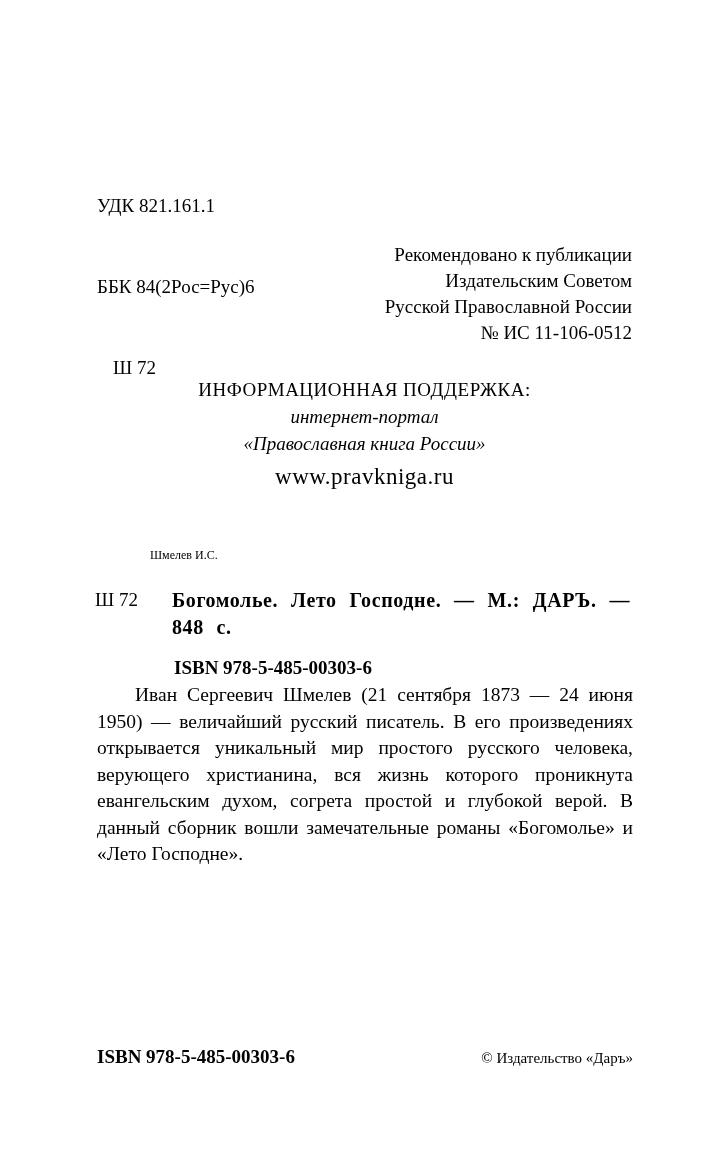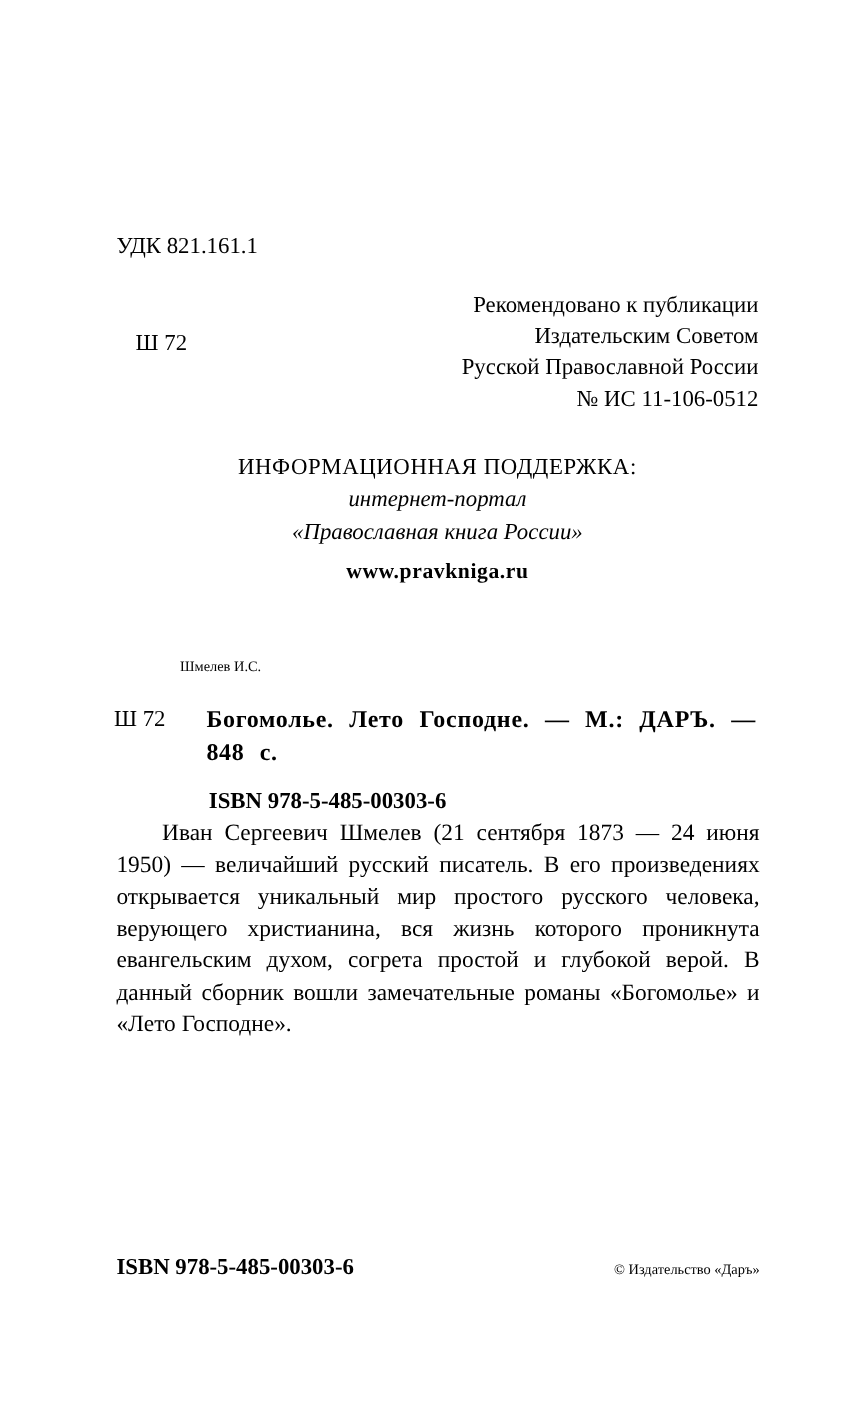--- a/index.html
+++ b/index.html
@@ -46,22 +46,22 @@
     font-size: 19px;
     line-height: 27px;
   }
   .support-title {
     letter-spacing: 0.5px;
   }
   .support-italic {
     font-style: italic;
   }
   .support-url {
-    font-size: 18px;
-    font-weight: bold;
+    font-size: 23px;
+    font-weight: normal;
     margin-top: 6px;
     letter-spacing: 0.5px;
   }
   .catalog-block {
     position: absolute;
     left: 95px;
     top: 548px;
     width: 540px;
   }
   .catalog-author {
@@ -112,30 +112,31 @@
     width: 536px;
     display: flex;
     justify-content: space-between;
     align-items: baseline;
   }
   .footer-isbn {
     font-weight: bold;
     font-size: 19px;
   }
   .footer-copyright {
-    font-size: 12px;
+    font-size: 15px;
   }
 </style>
 </head>
 <body>
 
 <div class="page">
 
   <div class="codes-block">
     <div>УДК 821.161.1</div>
+    <div>ББК 84(2Рос=Рус)6</div>
     <div class="shifr">Ш 72</div>
   </div>
 
   <div class="recommendation-block">
     <div>Рекомендовано к публикации</div>
     <div>Издательским Советом</div>
     <div>Русской Православной России</div>
     <div>№ ИС 11-106-0512</div>
   </div>
 

